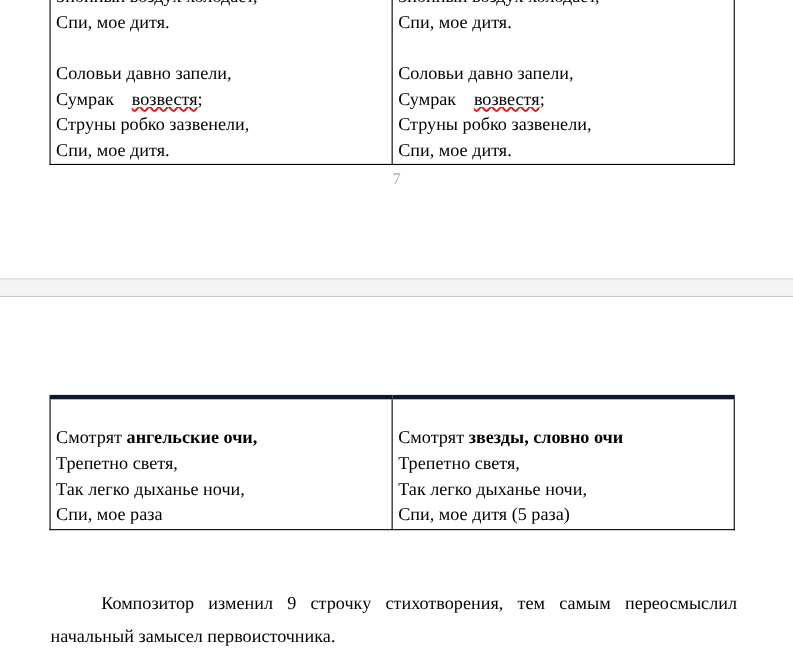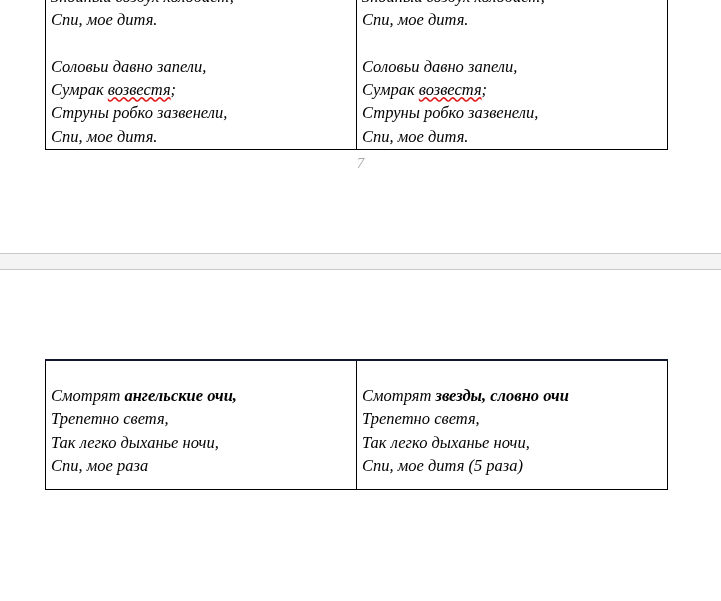--- a/index.html
+++ b/index.html
@@ -16,21 +16,20 @@
     color: #000000;
     position: relative;
   }
 
   
   .page {
     background: #ffffff;
     position: relative;
     width: 721px;
     box-sizing: border-box;
-    font-style: italic;
   }
   #page-upper { height: 253px; }
   #page-lower { height: 331px; }
 
   
   .page-gap {
     width: 721px;
     height: 17px;
     background: #f4f4f4;
     border-top: 1px solid #c8c8c8;
@@ -70,23 +69,23 @@
   #table-1-wrap .cmp-table td { padding-top: 0; padding-bottom: 1px; }
 
   
   #table-2-wrap {
     position: absolute;
     left: 0;
     top: 89px;
     width: 721px;
   }
   #table-2-wrap .cmp-table td {
-    border-top: 2px solid #0f172a;
+    border-top: 4px solid #0f172a;
     padding-top: 23px;
-    padding-bottom: 12px;
+    padding-bottom: 2px;
   }
 
   
   .page-number {
     position: absolute;
     top: 155px;
     left: 0;
     width: 721px;
     text-align: center;
     font-size: 15px;
@@ -117,20 +116,21 @@
     content: "";
     display: inline-block;
     width: 100%;
   }
 
   
   .squiggle-red {
     text-decoration: underline wavy #e01b1b;
     text-decoration-skip-ink: none;
     text-underline-offset: 1px;
+    margin-left: 12px;
   }
 </style>
 </head>
 <body>
 
 <div class="page" id="page-upper">
 
   <div id="table-1-wrap">
     <table class="cmp-table">
       <tbody>
@@ -179,17 +179,18 @@
           <div class="cmp-line"><span>Смотрят </span><b>звезды, словно очи</b></div>
           <div class="cmp-line">Трепетно светя,</div>
           <div class="cmp-line">Так легко дыханье ночи,</div>
           <div class="cmp-line">Спи, мое дитя (5 раза)</div>
         </td>
       </tr>
     </tbody>
       </table>
   </div>
 
+  <p class="body-para" id="para-1">Композитор изменил 9 строчку стихотворения, тем самым переосмыслил начальный замысел первоисточника.</p>
 
   <p class="body-para" id="para-2">
       <span class="justified-line"></span>
     </p>
 </div>
 
 </body></html>

